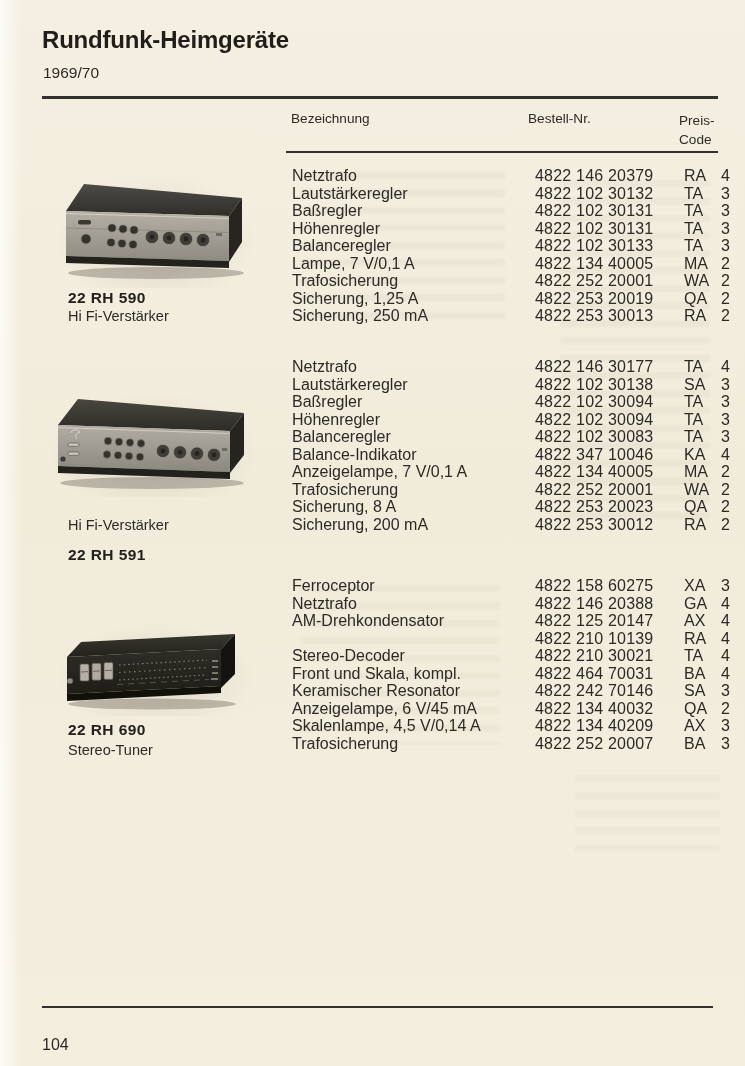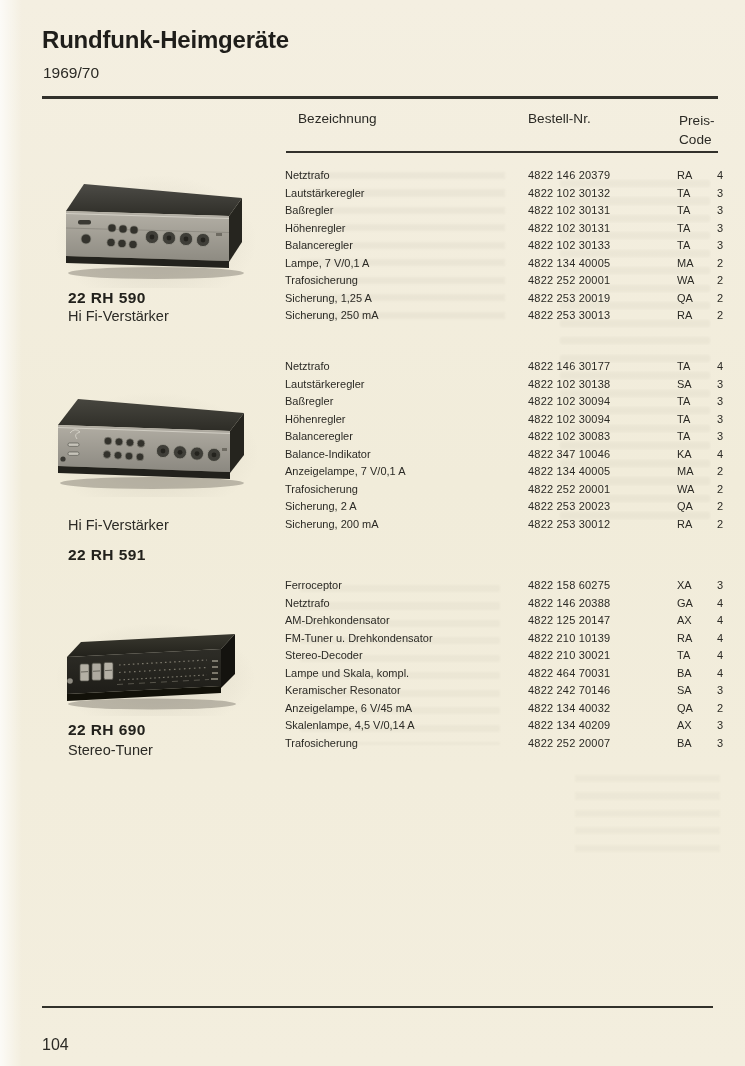--- a/index.html
+++ b/index.html
@@ -30,28 +30,28 @@
     left: 43px; top: 64px;
     font-size: 15.5px; color: #2b2a25;
   }
   .rule { background: #32312b; }
   .rule-top    { left: 42px;  top: 96px;   width: 676px; height: 2.5px; }
   .rule-sub    { left: 286px; top: 151px;  width: 432px; height: 2px; }
   .rule-bottom { left: 42px;  top: 1006px; width: 671px; height: 2px; }
 
   
   .thead { font-size: 13.6px; color: #2b2a25; }
-  .th-name  { left: 298px; top: 111px; text-align: center; }
+  .th-name  { left: 291px; top: 111px; text-align: center; }
   .th-order { left: 528px; top: 111px; }
   .th-price { left: 679px; top: 111px; line-height: 19px; }
 
   
   .rows {
-    left: 285px; width: 440px;
-    font-size: 11px; line-height: 17.5px; color: #2b2a25;
+    left: 292px; width: 440px;
+    font-size: 16px; line-height: 17.5px; color: #2b2a25;
   }
   .rows-1 { top: 167px; }
   .rows-2 { top: 358px; }
   .rows-3 { top: 577px; }
   .row { position: relative; height: 17.5px; white-space: nowrap; }
   .c-name  { position: absolute; left: 0; }
   .c-order { position: absolute; left: 243px; letter-spacing: 0.2px; }
   .c-code  { position: absolute; left: 392px; }
   .c-num   { position: absolute; left: 408px; width: 30px; text-align: right; }
 
@@ -307,21 +307,21 @@
         <span class="c-code">MA</span>
         <span class="c-num">2</span>
       </div>
       <div class="row">
         <span class="c-name">Trafosicherung</span>
         <span class="c-order">4822 252 20001</span>
         <span class="c-code">WA</span>
         <span class="c-num">2</span>
       </div>
       <div class="row">
-        <span class="c-name">Sicherung, 2 A</span>
+        <span class="c-name">Sicherung, 8 A</span>
         <span class="c-order">4822 253 20023</span>
         <span class="c-code">QA</span>
         <span class="c-num">2</span>
       </div>
       <div class="row">
         <span class="c-name">Sicherung, 200 mA</span>
         <span class="c-order">4822 253 30012</span>
         <span class="c-code">RA</span>
         <span class="c-num">2</span>
       </div>
@@ -382,33 +382,32 @@
         <span class="c-code">GA</span>
         <span class="c-num">4</span>
       </div>
       <div class="row">
         <span class="c-name">AM-Drehkondensator</span>
         <span class="c-order">4822 125 20147</span>
         <span class="c-code">AX</span>
         <span class="c-num">4</span>
       </div>
       <div class="row">
-        <span class="c-name">FM-Tuner u. Drehkondensator</span>
         <span class="c-order">4822 210 10139</span>
         <span class="c-code">RA</span>
         <span class="c-num">4</span>
       </div>
       <div class="row">
         <span class="c-name">Stereo-Decoder</span>
         <span class="c-order">4822 210 30021</span>
         <span class="c-code">TA</span>
         <span class="c-num">4</span>
       </div>
       <div class="row">
-        <span class="c-name">Lampe und Skala, kompl.</span>
+        <span class="c-name">Front und Skala, kompl.</span>
         <span class="c-order">4822 464 70031</span>
         <span class="c-code">BA</span>
         <span class="c-num">4</span>
       </div>
       <div class="row">
         <span class="c-name">Keramischer Resonator</span>
         <span class="c-order">4822 242 70146</span>
         <span class="c-code">SA</span>
         <span class="c-num">3</span>
       </div>

